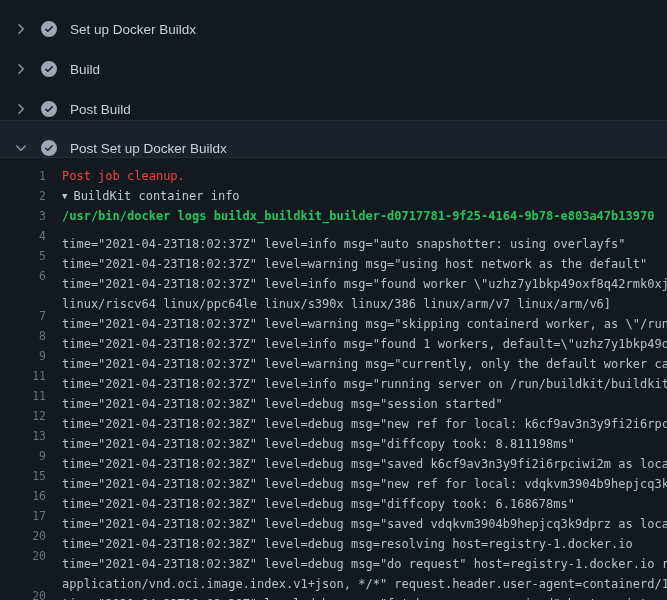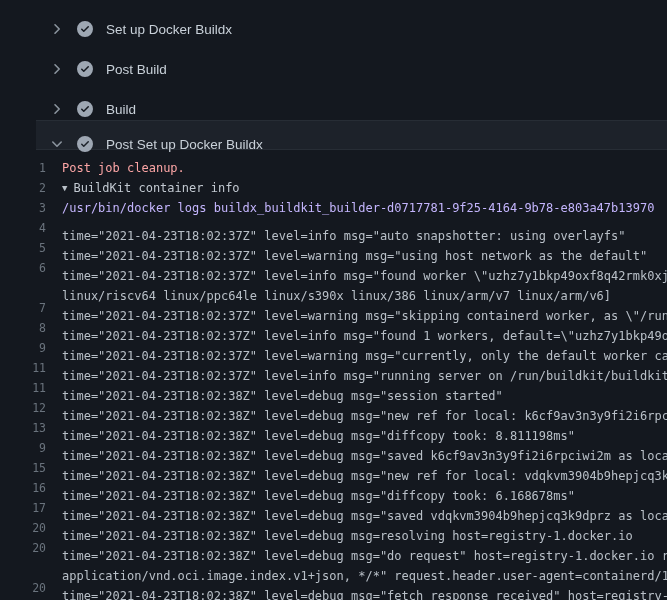--- a/index.html
+++ b/index.html
@@ -8,46 +8,45 @@
     width: 667px; height: 600px; overflow: hidden;
     background: #14181f;
     font-family: "Liberation Sans", sans-serif;
   }
   .steps { width: 100%; }
   .step-header {
     display: flex; align-items: center;
     height: 40px; padding: 18px 16px 0 13px;
     color: #c9d1d9; font-size: 13.5px; font-weight: 500;
     cursor: pointer;
-    margin-left: 36px;
   }
   .step-header .chev { width: 16px; height: 16px; display: flex; align-items: center; justify-content: center; margin-right: 12px; flex: 0 0 auto; }
   .step-header .check { width: 16px; height: 16px; display: flex; align-items: center; justify-content: center; margin-right: 13px; flex: 0 0 auto; }
   .step-header .title { white-space: nowrap; }
   .step-header.expanded {
-    height: 30px;
+    height: 38px;
     background: #1d222a;
     border-top: 1px solid #272d35;
     border-bottom: 1px solid #272d35;
   }
   .log {
     padding-top: 8px;
     font-family: "DejaVu Sans Mono", monospace;
     font-size: 12px;
   }
   .log-row { display: flex; height: 20px; line-height: 20px; }
   .ln {
     flex: 0 0 46px; text-align: right;
     color: #6a737d; font-size: 11.5px; cursor: pointer;
     user-select: none;
   }
   .lt { padding-left: 16px; white-space: pre; color: #b9c0c8; }
-  .lt.plain { color: #fca5a5; }
+  .lt.plain { color: #ef4444; }
   .lt.group { color: #c2c9d1; }
-  .lt.command { color: #c4b5fd; font-weight: 400; }
+  .lt.command { color: #22c55e; font-weight: 700; }
   .toggle { cursor: pointer; font-size: 9px; display: inline-block; transform: translateY(-1px); margin-right: 6px; color: #b9c0c8; }
 </style>
 </head>
 <body>
 
 <div class="steps">
 
   <div class="step-header">
     <span class="chev">
       <svg width="16" height="16" viewBox="0 0 16 16">
@@ -66,35 +65,35 @@
     <span class="chev">
       <svg width="16" height="16" viewBox="0 0 16 16">
           <path fill="none" stroke="#8b949e" stroke-width="1.6" stroke-linecap="round" stroke-linejoin="round" d="M6 3.8 10.2 8 6 12.2"></path>
         </svg>
     </span>
     <span class="check">
       <svg width="16" height="16" viewBox="0 0 16 16">
           <path fill="#9ea7b3" fill-rule="evenodd" d="M8 16A8 8 0 1 1 8 0a8 8 0 0 1 0 16Zm3.78-9.72a.751.751 0 0 0-.018-1.042.751.751 0 0 0-1.042-.018L6.75 9.19 5.28 7.72a.751.751 0 0 0-1.042.018.751.751 0 0 0-.018 1.042l2 2a.75.75 0 0 0 1.06 0l4.5-4.5Z"></path>
         </svg>
     </span>
+    <span class="title">Build</span>
+  </div>
+
+  <div class="step-header">
+    <span class="chev">
+      <svg width="16" height="16" viewBox="0 0 16 16">
+          <path fill="none" stroke="#8b949e" stroke-width="1.6" stroke-linecap="round" stroke-linejoin="round" d="M6 3.8 10.2 8 6 12.2"></path>
+        </svg>
+    </span>
+    <span class="check">
+      <svg width="16" height="16" viewBox="0 0 16 16">
+          <path fill="#9ea7b3" fill-rule="evenodd" d="M8 16A8 8 0 1 1 8 0a8 8 0 0 1 0 16Zm3.78-9.72a.751.751 0 0 0-.018-1.042.751.751 0 0 0-1.042-.018L6.75 9.19 5.28 7.72a.751.751 0 0 0-1.042.018.751.751 0 0 0-.018 1.042l2 2a.75.75 0 0 0 1.06 0l4.5-4.5Z"></path>
+        </svg>
+    </span>
     <span class="title">Post Build</span>
-  </div>
-
-  <div class="step-header">
-    <span class="chev">
-      <svg width="16" height="16" viewBox="0 0 16 16">
-          <path fill="none" stroke="#8b949e" stroke-width="1.6" stroke-linecap="round" stroke-linejoin="round" d="M6 3.8 10.2 8 6 12.2"></path>
-        </svg>
-    </span>
-    <span class="check">
-      <svg width="16" height="16" viewBox="0 0 16 16">
-          <path fill="#9ea7b3" fill-rule="evenodd" d="M8 16A8 8 0 1 1 8 0a8 8 0 0 1 0 16Zm3.78-9.72a.751.751 0 0 0-.018-1.042.751.751 0 0 0-1.042-.018L6.75 9.19 5.28 7.72a.751.751 0 0 0-1.042.018.751.751 0 0 0-.018 1.042l2 2a.75.75 0 0 0 1.06 0l4.5-4.5Z"></path>
-        </svg>
-    </span>
-    <span class="title">Build</span>
   </div>
 
   <div class="step-header expanded">
     <span class="chev">
       <svg width="16" height="16" viewBox="0 0 16 16">
           <path fill="none" stroke="#8b949e" stroke-width="1.6" stroke-linecap="round" stroke-linejoin="round" d="M3.8 6 8 10.2 12.2 6"></path>
         </svg>
     </span>
     <span class="check">
       <svg width="16" height="16" viewBox="0 0 16 16">

